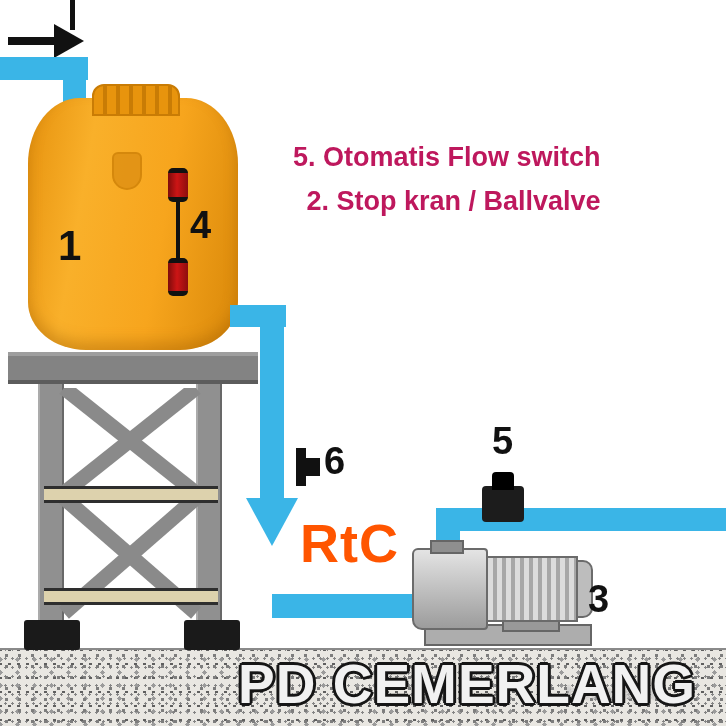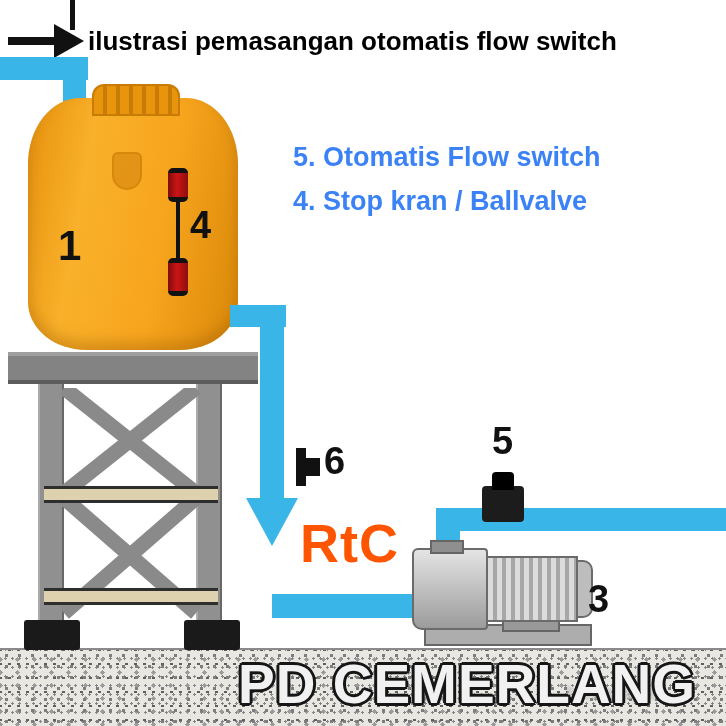--- a/index.html
+++ b/index.html
@@ -86,22 +86,22 @@
     border-top: 5px solid #111; border-bottom: 5px solid #111;
     border-radius: 5px;
   }
   .float-top { left: 168px; top: 168px; }
   .float-bottom { left: 168px; top: 258px; height: 38px; }
   .label-float { left: 190px; top: 204px; font-size: 38px; }
 
   
   .legend { left: 293px; top: 142px; }
   .legend-item {
-    font-size: 27px; font-weight: bold; color: #3b82f6;
-    white-space: nowrap; margin-bottom: 13px; line-height: 31px;
+    font-size: 27px; font-weight: bold; color: #be185d;
+    white-space: nowrap; margin-bottom: 13px; line-height: 31px; text-align: right;
   }
 
   
   .stand-platform {
     left: 8px; top: 352px; width: 250px; height: 32px;
     background: #838383;
     border-top: 4px solid #9e9e9e; border-bottom: 4px solid #5c5c5c;
   }
   .stand-leg {
     top: 382px; width: 26px; height: 240px; background: #909090;
@@ -196,38 +196,37 @@
 </head>
 <body>
 
 <div class="canvas">
 
   <div class="abs ground"></div>
 
   <div class="abs title-vline"></div>
   <div class="abs title-arrow-shaft"></div>
   <div class="abs title-arrow-head"></div>
-  <div class="abs title-text">ilustrasi pemasangan otomatis flow switch</div>
 
   <div class="abs pipe pipe-top-h"></div>
   <div class="abs pipe pipe-top-v"></div>
 
   <div class="abs tank-body"></div>
   <div class="abs tank-lid"></div>
   <div class="abs tank-emblem"></div>
   <div class="abs num-label label-tank">1</div>
 
   <div class="abs float-line"></div>
   <div class="abs float-cyl float-top"></div>
   <div class="abs float-cyl float-bottom"></div>
   <div class="abs num-label label-float">4</div>
 
   <div class="abs legend">
     <div class="legend-item">5. Otomatis Flow switch</div>
-    <div class="legend-item">4. Stop kran / Ballvalve</div>
+    <div class="legend-item">2. Stop kran / Ballvalve</div>
   </div>
 
   <div class="abs stand-leg leg-left"></div>
   <div class="abs stand-leg leg-right"></div>
   <svg class="abs braces" viewBox="0 0 200 232" width="200" height="232">
     <line x1="34" y1="0" x2="166" y2="105" stroke="#8a8a8a" stroke-width="15"></line>
     <line x1="166" y1="0" x2="34" y2="105" stroke="#8a8a8a" stroke-width="15"></line>
     <line x1="34" y1="110" x2="166" y2="225" stroke="#8a8a8a" stroke-width="15"></line>
     <line x1="166" y1="110" x2="34" y2="225" stroke="#8a8a8a" stroke-width="15"></line>
   </svg>

